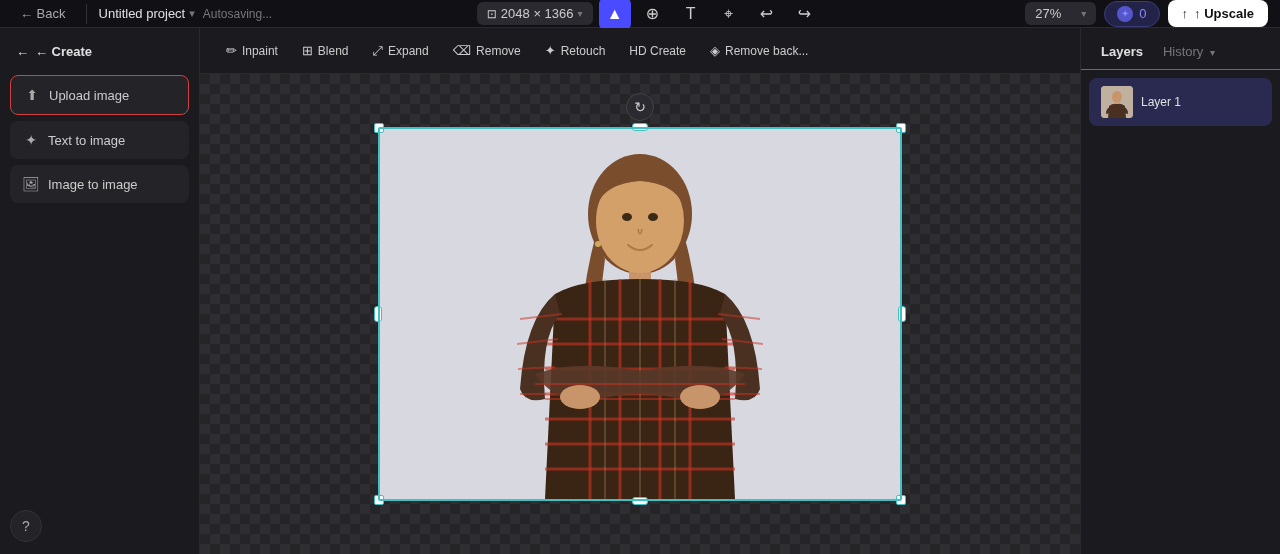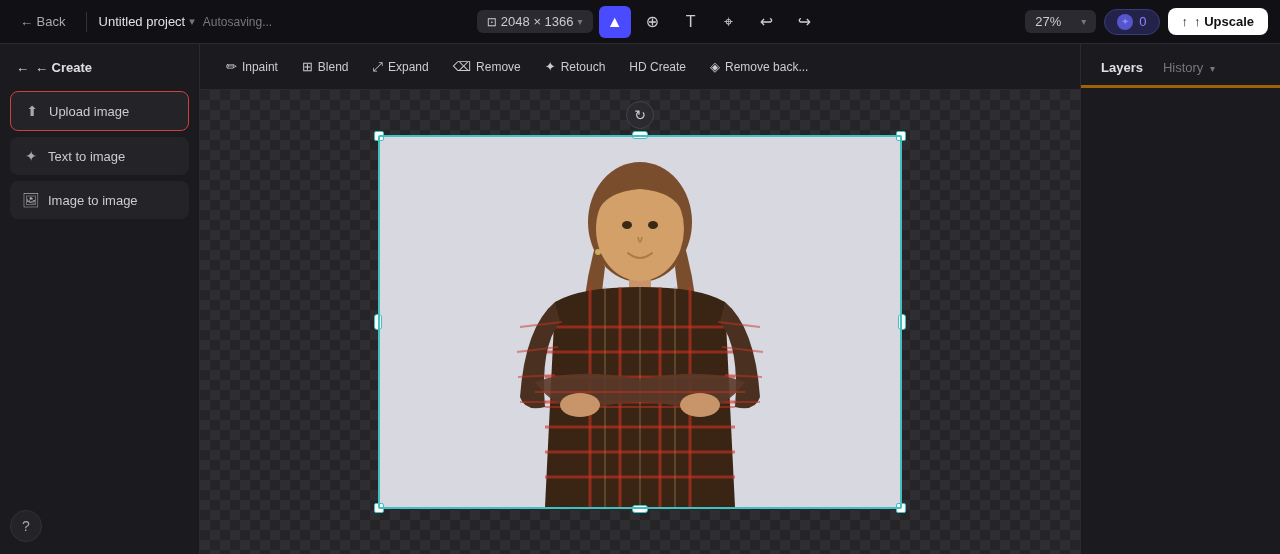--- a/index.html
+++ b/index.html
@@ -9,21 +9,21 @@
       background: #1a1a1f;
       font-family: -apple-system, BlinkMacSystemFont, 'Segoe UI', sans-serif;
       color: #e0e0e0;
       overflow: hidden;
       display: flex;
       flex-direction: column;
     }
 
     
     .topbar {
-      height: 44px;
+      height: 28px;
       background: #111115;
       display: flex;
       align-items: center;
       padding: 0 12px;
       gap: 8px;
       border-bottom: 1px solid #2a2a30;
       flex-shrink: 0;
     }
     .topbar-back {
       display: flex; align-items: center; gap: 4px;
@@ -247,21 +247,21 @@
       border-left: 1px solid #2a2a30;
       display: flex;
       flex-direction: column;
       flex-shrink: 0;
     }
     .right-panel-tabs {
       display: flex;
       align-items: center;
       padding: 12px 14px 6px;
       gap: 4px;
-      border-bottom: 3px solid #a16207;
+      border-bottom: 1px solid #a16207;
     }
     .rpanel-tab {
       font-size: 13px; font-weight: 600; color: #e0e0e0;
       cursor: pointer; padding: 4px 6px; border-radius: 5px;
     }
     .rpanel-tab.inactive { color: #777; font-weight: 400; }
     .rpanel-tab-divider { color: #555; font-size: 11px; }
 
     .layer-item {
       display: flex; align-items: center; gap: 8px;
@@ -486,15 +486,27 @@
   <div class="right-panel">
     <div class="right-panel-tabs">
       <div class="rpanel-tab">Layers</div>
       <div class="rpanel-tab-divider"> </div>
       <div class="rpanel-tab inactive">
         <span>History</span>
         <span style="font-size:10px;color:#777;margin-left:3px;">▾</span>
       </div>
     </div>
 
+    <div class="layer-item">
+      <div class="layer-thumb">
+        <svg width="32" height="32" viewBox="0 0 32 32" xmlns="http://www.w3.org/2000/svg">
+          <rect width="32" height="32" fill="#c0b0a0"></rect>
+          <ellipse cx="16" cy="11" rx="5" ry="6" fill="#c8956a"></ellipse>
+          <path d="M8 20 Q12 17 16 18 Q20 17 24 20 L25 32 L7 32Z" fill="#4a3020"></path>
+          <path d="M7 22 Q5 24 5 28 L9 27 Q8 24 9 22Z" fill="#4a3020"></path>
+          <path d="M25 22 Q27 24 27 28 L23 27 Q24 24 23 22Z" fill="#4a3020"></path>
+        </svg>
+      </div>
+      <span class="layer-name">Layer 1</span>
+    </div>
   </div>
 
 </div>
 
 </body></html>

